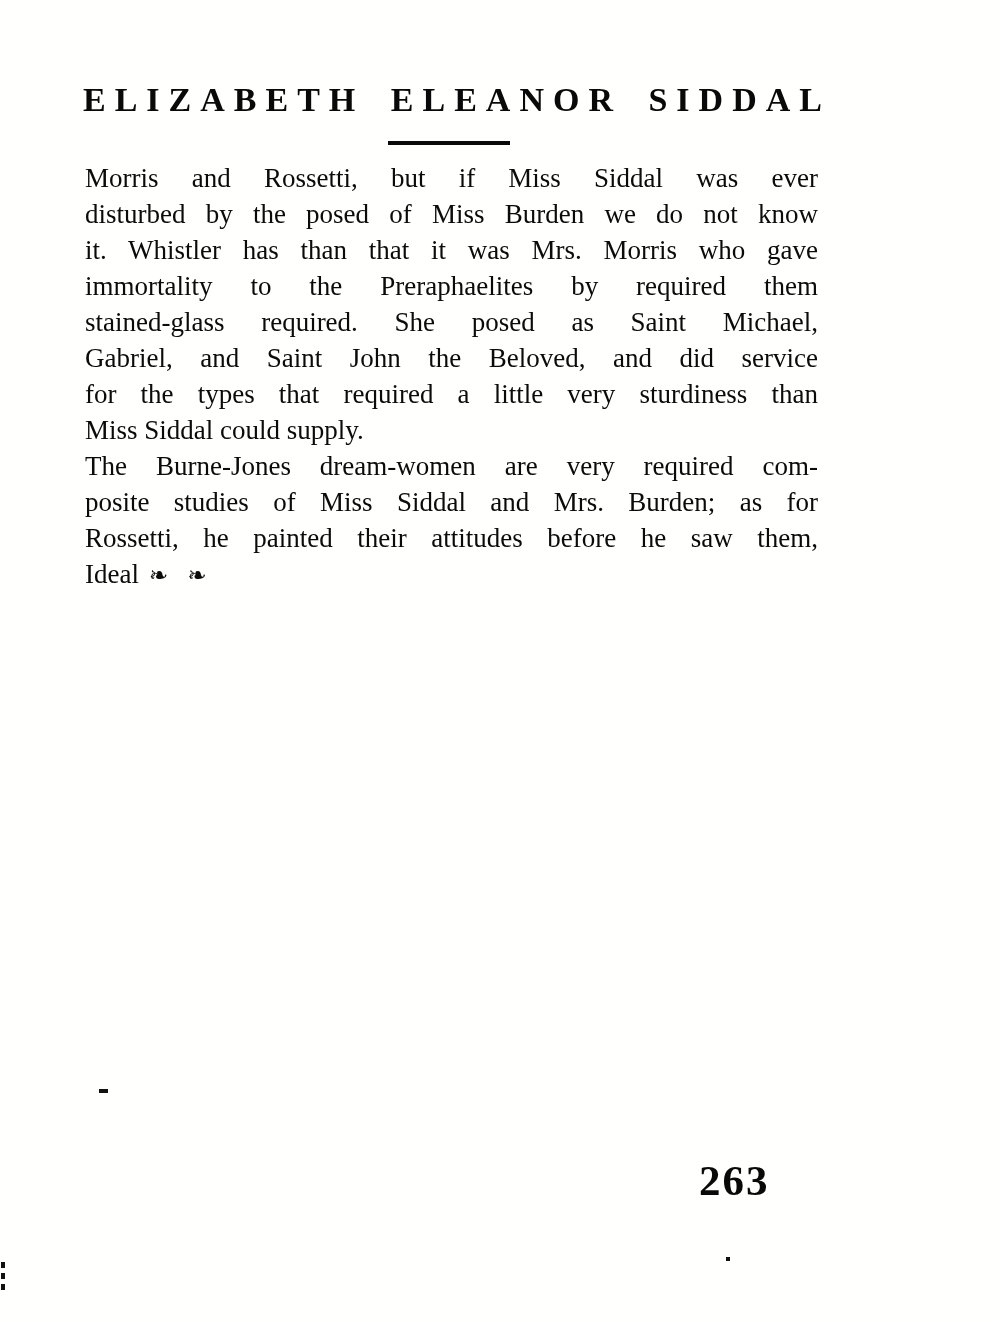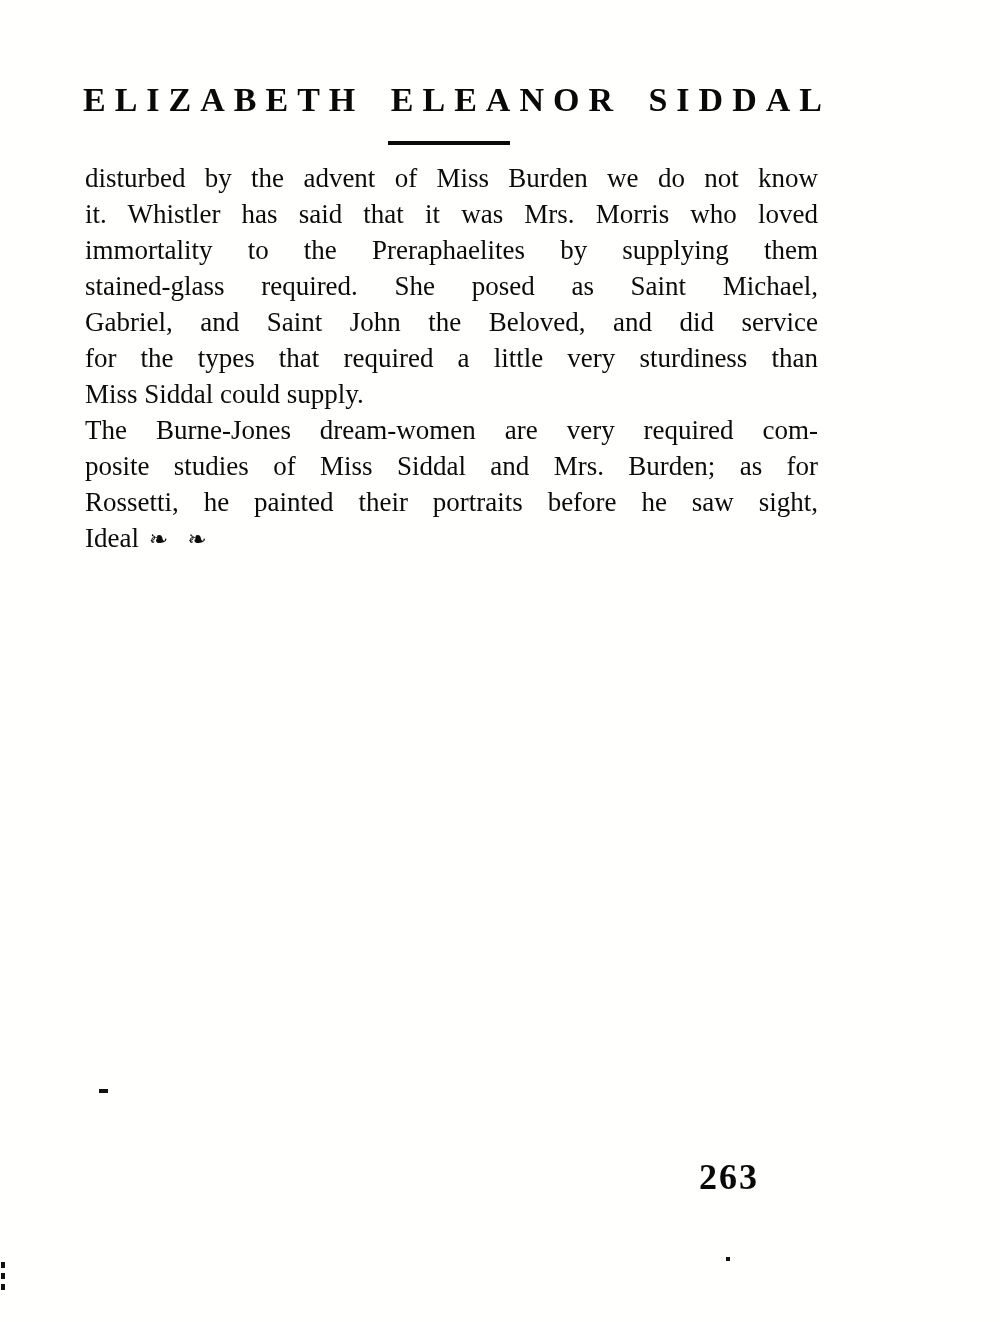--- a/index.html
+++ b/index.html
@@ -58,21 +58,21 @@
   .fleuron {
     font-family: "DejaVu Sans", sans-serif;
     font-size: 23px;
     letter-spacing: 6px;
     margin-left: 10px;
   }
   .pageno {
     position: absolute;
     left: 699px;
     top: 1156px;
-    font-size: 36px;
+    font-size: 43px;
     font-weight: 600;
     letter-spacing: 2px;
     color: #090909;
   }
   
   .speck-dash {
     position: absolute;
     left: 99px;
     top: 1089px;
     width: 9px;
@@ -105,30 +105,31 @@
 </head>
 <body>
 
 <div class="page">
 
   <h1 class="heading">ELIZABETH ELEANOR SIDDAL</h1>
 
   <div class="rule"></div>
 
   <div class="body-text">
-      <div class="line">disturbed by the advent of Miss Burden we do not know</div>
-      <div class="line">it. Whistler has said that it was Mrs. Morris who loved</div>
-      <div class="line">immortality to the Preraphaelites by supplying them</div>
+      <div class="line">Morris and Rossetti, but if Miss Siddal was ever</div>
+      <div class="line">disturbed by the posed of Miss Burden we do not know</div>
+      <div class="line">it. Whistler has than that it was Mrs. Morris who gave</div>
+      <div class="line">immortality to the Preraphaelites by required them</div>
       <div class="line">stained-glass required. She posed as Saint Michael,</div>
       <div class="line">Gabriel, and Saint John the Beloved, and did service</div>
       <div class="line">for the types that required a little very sturdiness than</div>
       <div class="line last">Miss Siddal could supply.</div>
       <div class="line">The Burne-Jones dream-women are very required com-</div>
       <div class="line">posite studies of Miss Siddal and Mrs. Burden; as for</div>
-      <div class="line">Rossetti, he painted their portraits before he saw sight,</div>
+      <div class="line">Rossetti, he painted their attitudes before he saw them,</div>
       <div class="line last">Ideal<span class="fleuron">❧ ❧</span></div>
     </div>
 
   <div class="pageno">263</div>
 
   <div class="speck-dash"></div>
   <div class="speck-dot"></div>
   <div class="edge-marks">
     <span></span>
       <span></span>

